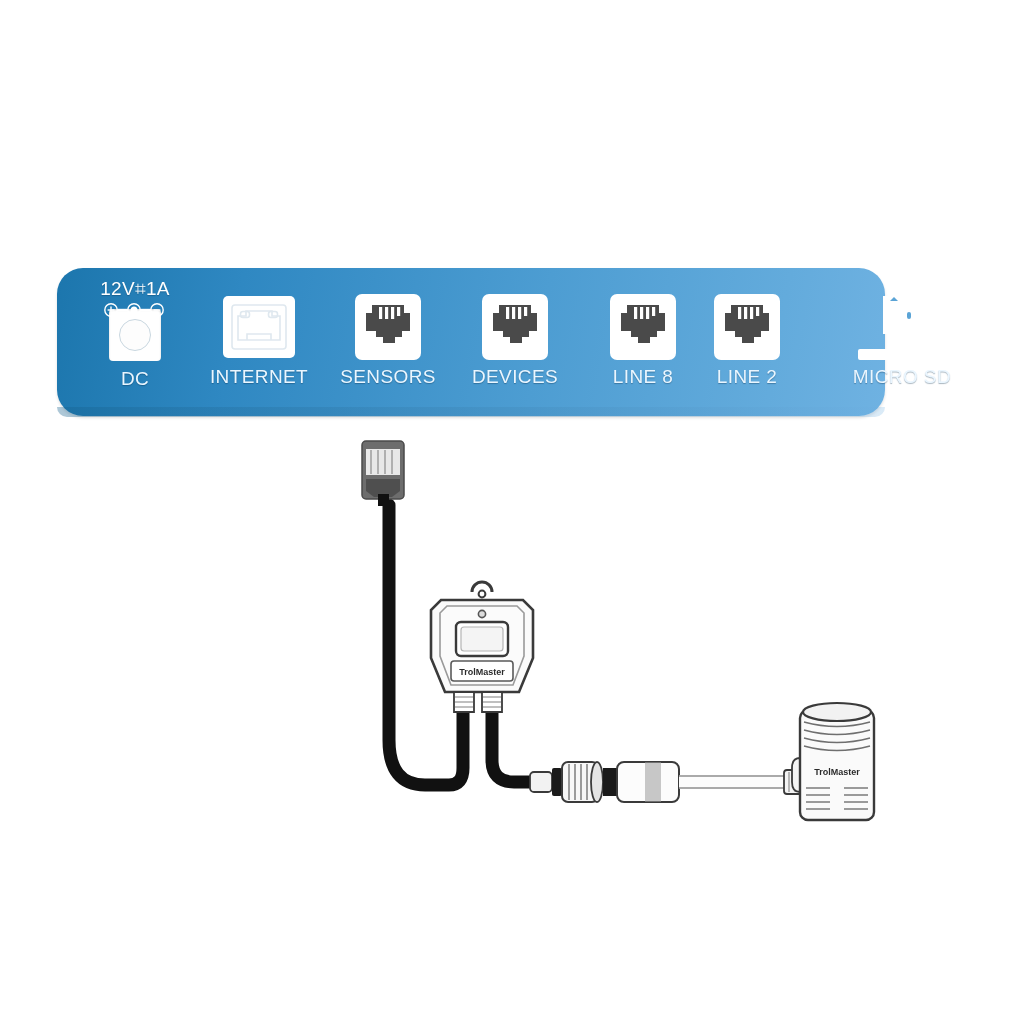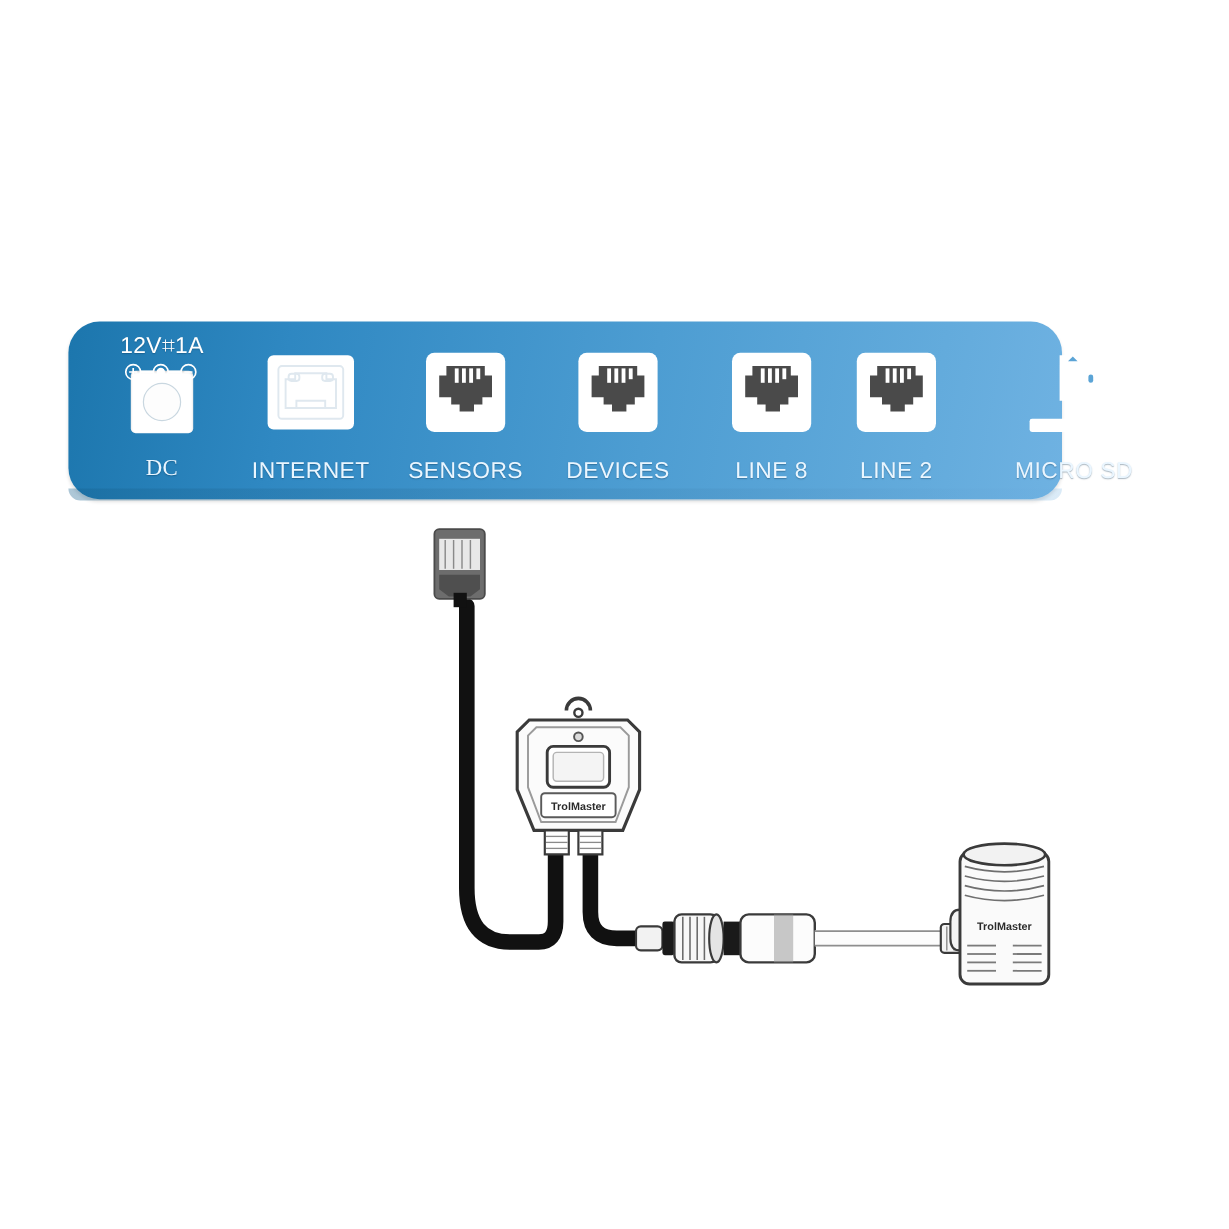--- a/index.html
+++ b/index.html
@@ -55,21 +55,21 @@
     display: flex;
     align-items: center;
     justify-content: center;
   }
   .port-label {
     font-size: 19px;
     letter-spacing: 0.4px;
     color: #eaf6ff;
     text-shadow: 0 1px 1px rgba(0,40,70,0.35);
     white-space: nowrap;
-    margin-top: 18px;
+    margin-top: 2px;
   }
 
   
   .dc-spec {
     position: absolute;
     top: -12px;
     left: 0; right: 0;
     font-size: 19px;
     color: #ffffff;
     letter-spacing: 0.3px;
@@ -179,21 +179,21 @@
             <circle cx="57" cy="8" r="6.2"></circle>
             <line x1="53.6" y1="8" x2="60.4" y2="8"></line>
           </g>
         </svg>
       </div>
       <div class="jack-wrap" style="margin-top:16px;height:58px;">
         <div class="dc-square">
           <div class="dc-circle"></div>
         </div>
       </div>
-      <div class="port-label" style="margin-top:16px;font-family:Liberation Serif, serif;">DC</div>
+      <div class="port-label" style="margin-top:4px;">DC</div>
     </div>
 
     <div class="port" style="left:146px;">
       <div class="jack-wrap">
         <div class="rj45-outline">
           <svg width="60" height="50" viewBox="0 0 60 50">
             <g fill="none" stroke="#dfe8ef" stroke-width="1.6">
               <rect x="3" y="3" width="54" height="44" rx="3"></rect>
               <path d="M9 14 h8 v-5 h26 v5 h8 v24 h-42 z"></path>
               <rect x="11.5" y="9.5" width="9" height="6" rx="2.4"></rect>
@@ -267,21 +267,21 @@
               <rect x="24" y="6" width="3.2" height="12"></rect>
               <rect x="30" y="6" width="3.2" height="12"></rect>
               <rect x="36" y="6" width="3.2" height="9"></rect>
             </g>
           </svg>
         </div>
       </div>
       <div class="port-label">LINE 2</div>
     </div>
 
-    <div class="port" style="left:782px;">
+    <div class="port" style="left:782px;text-align:right;">
       <div class="sd-wrap">
         <svg width="42" height="50" viewBox="0 0 42 50">
           <path d="M9 2 h20 l8 8 v30 h-28 z" fill="#ffffff"></path>
           <path d="M16 7 l4 -4 l4 4 z" fill="#5ba4d6"></path>
           <rect x="33" y="18" width="4" height="7" rx="2" fill="#5ba4d6"></rect>
         </svg>
         <div class="sd-slot"></div>
       </div>
       <div class="port-label">MICRO SD</div>
     </div>

